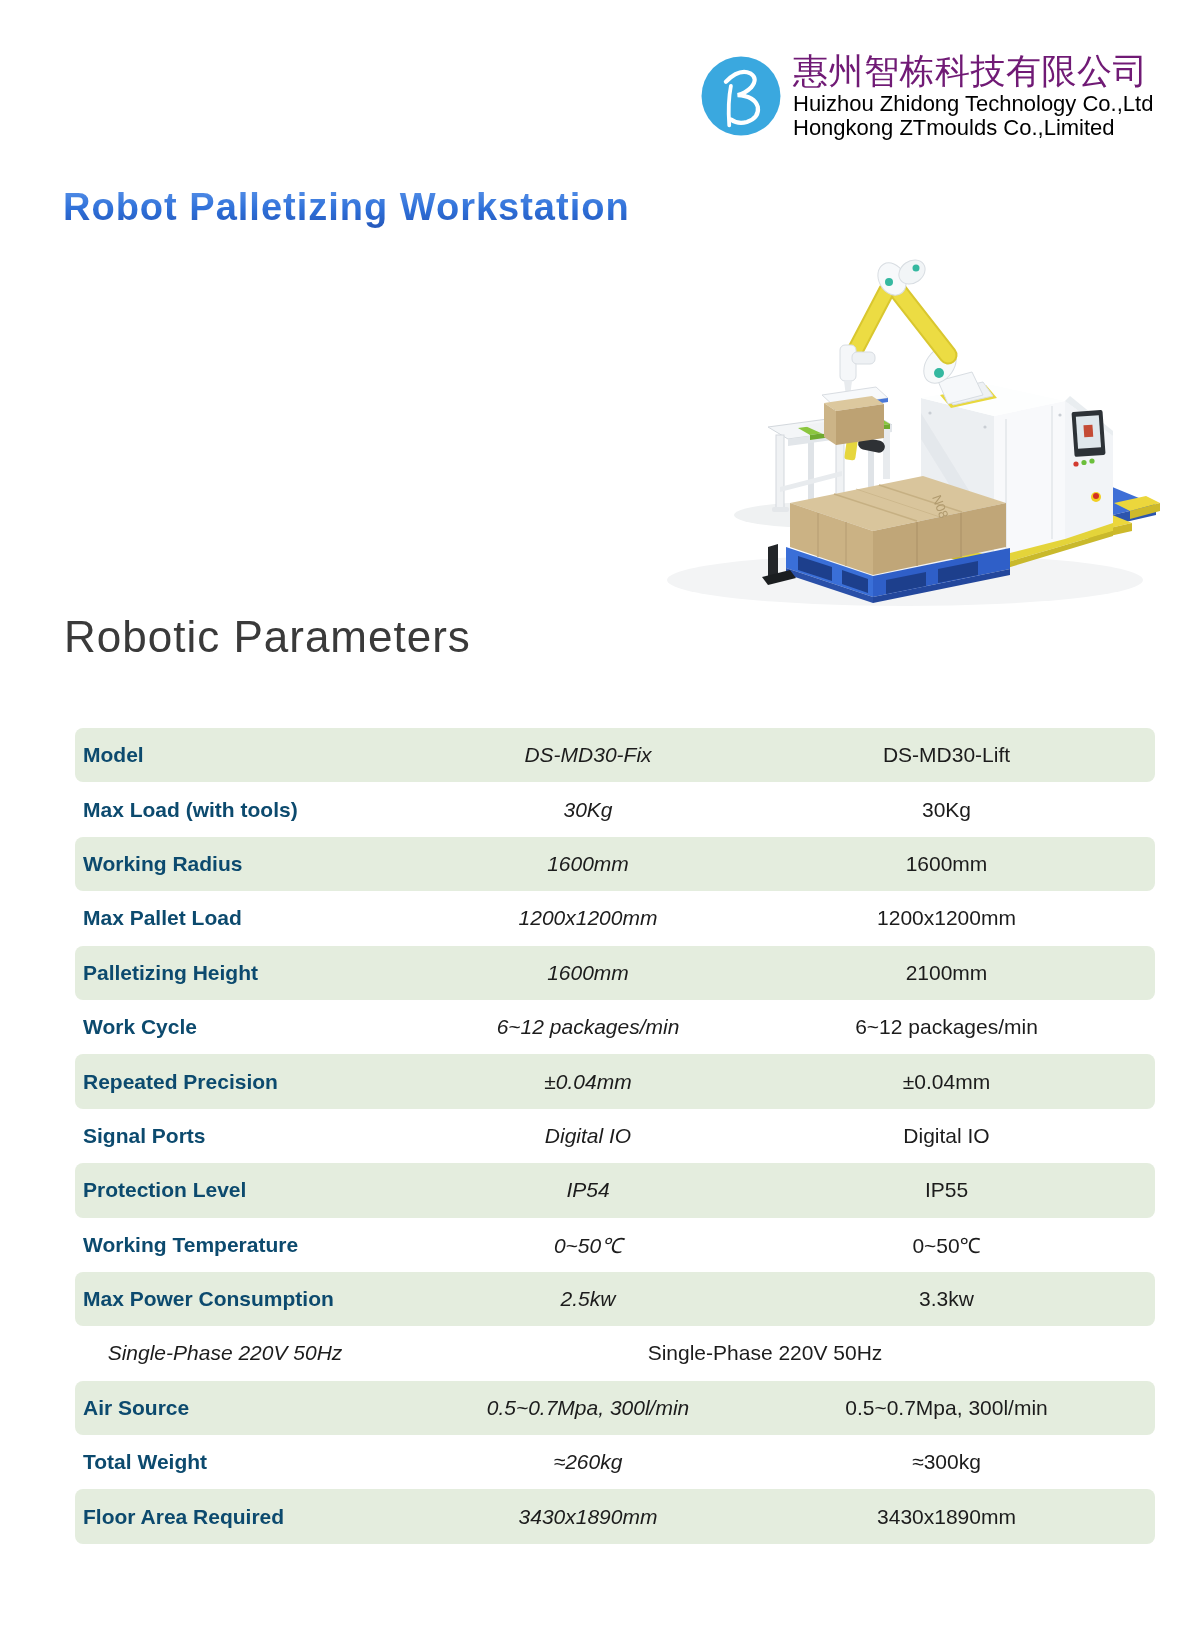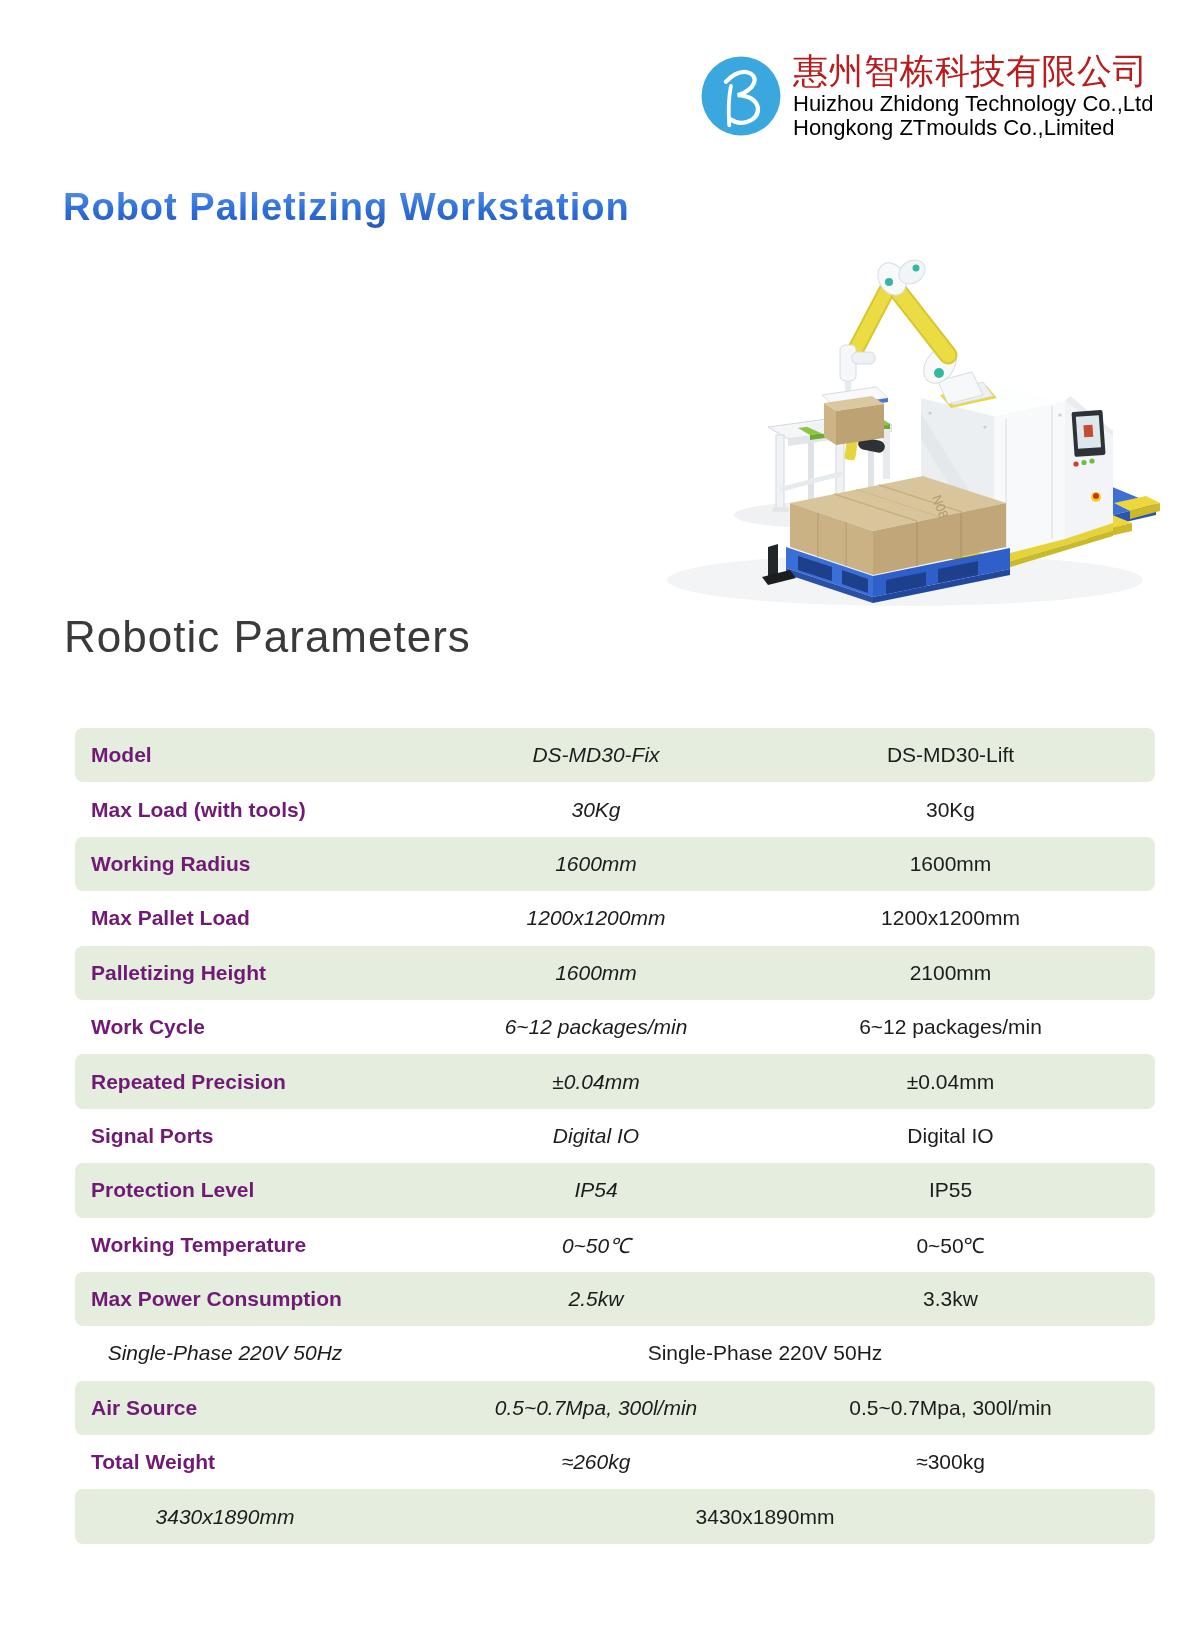--- a/index.html
+++ b/index.html
@@ -2,21 +2,21 @@
 <html><head>
 <meta charset="utf-8">
 <style>
   html,body{margin:0;padding:0;background:#fff;}
   .page{position:relative;width:1200px;height:1628px;background:#ffffff;overflow:hidden;
         font-family:"Liberation Sans", sans-serif;}
 
   
   .logo-mark{position:absolute;left:699px;top:54px;width:84px;height:84px;}
   .brand-text{position:absolute;left:793px;top:50px;width:360px;}
-  .brand-cn{font-size:35px;line-height:42px;color:#b91c1c;letter-spacing:0.5px;white-space:nowrap;}
+  .brand-cn{font-size:35px;line-height:42px;color:#701a75;letter-spacing:0.5px;white-space:nowrap;}
   .brand-en{font-size:22px;line-height:23.5px;color:#000000;white-space:nowrap;}
 
   
   .page-title{position:absolute;left:63px;top:186px;font-size:38px;font-weight:bold;
       letter-spacing:1px;white-space:nowrap;
       background:linear-gradient(180deg,#5a94ea 0%,#2e6fd8 55%,#2456b8 100%);
       -webkit-background-clip:text;background-clip:text;
       -webkit-text-fill-color:transparent;}
 
   
@@ -24,21 +24,21 @@
       letter-spacing:1px;white-space:nowrap;}
 
   
   .illus{position:absolute;left:640px;top:235px;width:520px;height:390px;}
 
   
   .spec-table{position:absolute;left:75px;top:728px;width:1080px;}
   .row{display:flex;height:54.4px;align-items:stretch;}
   .row.green{background:#e4edde;border-radius:8px;}
   .cell{display:flex;align-items:center;font-size:21px;color:#1c1c1c;}
-  .c-label{width:355px;padding-left:16px;font-weight:bold;color:#701a75;}
+  .c-label{width:355px;padding-left:8px;font-weight:bold;color:#0c4a6e;}
   .c-fix{width:300px;justify-content:center;text-align:center;font-style:italic;}
   .c-lift{flex:1;justify-content:center;}
 </style>
 </head>
 <body>
 
 <div class="page">
 
   <svg class="logo-mark" viewBox="0 0 100 100">
     <circle cx="50" cy="50" r="47" fill="#3aa8df"></circle>
@@ -255,18 +255,19 @@
       <div class="cell c-lift">0.5~0.7Mpa, 300l/min</div>
     </div>
 
     <div class="row">
       <div class="cell c-label">Total Weight</div>
       <div class="cell c-fix">≈260kg</div>
       <div class="cell c-lift">≈300kg</div>
     </div>
 
     <div class="row green">
+      <div class="cell c-label">Floor Area Required</div>
       <div class="cell c-fix">3430x1890mm</div>
       <div class="cell c-lift">3430x1890mm</div>
     </div>
   </div>
 
 </div>
 
 </body></html>

